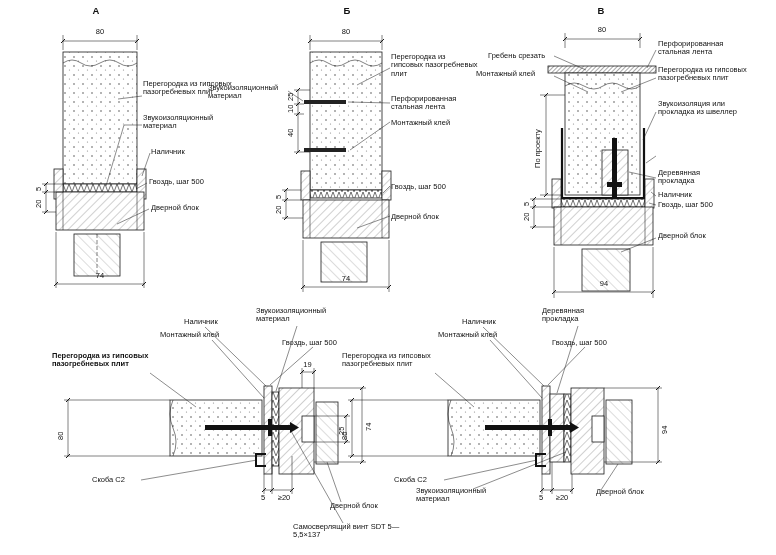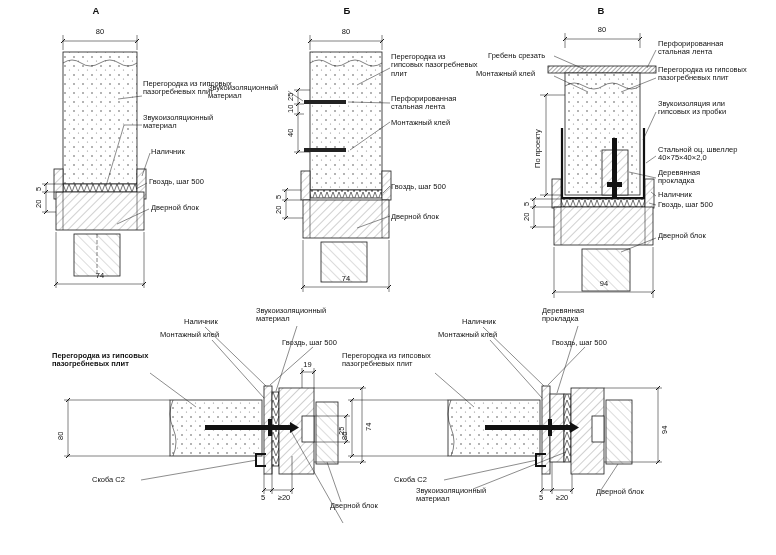--- a/index.html
+++ b/index.html
@@ -188,38 +188,38 @@
   <div class="lbl rot" style="left:287px;top:137px;width:12px">40</div>
   <div class="lbl rot" style="left:275px;top:199px;width:8px">5</div>
   <div class="lbl rot" style="left:275px;top:214px;width:12px">20</div>
   <div class="lbl lbl-c" style="left:332px;top:275px;width:28px">74</div>
 
   <div class="lbl lbl-c" style="left:588px;top:26px;width:28px">80</div>
   <div class="lbl" style="left:658px;top:40px;width:90px">Перфорированная стальная лента</div>
   <div class="lbl lbl-r" style="left:488px;top:52px;width:64px">Гребень срезать</div>
   <div class="lbl lbl-r" style="left:476px;top:70px;width:76px">Монтажный клей</div>
   <div class="lbl" style="left:658px;top:66px;width:110px">Перегородка из гипсовых пазогребневых плит</div>
-  <div class="lbl" style="left:658px;top:100px;width:100px">Звукоизоляция или гипсовых из пробки</div>
-  <div class="lbl" style="left:658px;top:146px;width:112px">Стальной оц. швеллер 40×75×40×2,0</div>
+  <div class="lbl" style="left:658px;top:100px;width:100px">Звукоизоляция или прокладка из швеллер</div>
   <div class="lbl" style="left:658px;top:169px;width:80px">Деревянная прокладка</div>
   <div class="lbl" style="left:658px;top:191px;width:55px">Наличник</div>
   <div class="lbl" style="left:658px;top:201px;width:70px">Гвоздь, шаг 500</div>
   <div class="lbl" style="left:658px;top:232px;width:60px">Дверной блок</div>
   <div class="lbl rot" style="left:534px;top:168px;width:62px">По проекту</div>
   <div class="lbl rot" style="left:523px;top:206px;width:8px">5</div>
   <div class="lbl rot" style="left:523px;top:221px;width:12px">20</div>
   <div class="lbl lbl-c" style="left:590px;top:280px;width:28px">94</div>
 
   <div class="lbl" style="left:184px;top:318px;width:48px">Наличник</div>
   <div class="lbl" style="left:160px;top:331px;width:74px">Монтажный клей</div>
   <div class="lbl" style="left:256px;top:307px;width:92px">Звукоизоляционный материал</div>
   <div class="lbl" style="left:282px;top:339px;width:70px">Гвоздь, шаг 500</div>
   <div class="lbl bold" style="left:52px;top:352px;width:132px">Перегородка из гипсовых пазогребневых плит</div>
   <div class="lbl" style="left:92px;top:476px;width:48px">Скоба С2</div>
   <div class="lbl" style="left:330px;top:502px;width:60px">Дверной блок</div>
+  <div class="lbl" style="left:293px;top:523px;width:108px">Самосверлящий винт SDT 5—5,5×137</div>
   <div class="lbl rot" style="left:57px;top:440px;width:14px">80</div>
   <div class="lbl lbl-c" style="left:294px;top:361px;width:27px">19</div>
   <div class="lbl rot" style="left:338px;top:435px;width:12px">25</div>
   <div class="lbl rot" style="left:365px;top:431px;width:12px">74</div>
   <div class="lbl lbl-c" style="left:256px;top:494px;width:14px">5</div>
   <div class="lbl lbl-c" style="left:273px;top:494px;width:22px">≥20</div>
 
   <div class="lbl" style="left:462px;top:318px;width:48px">Наличник</div>
   <div class="lbl" style="left:438px;top:331px;width:74px">Монтажный клей</div>
   <div class="lbl" style="left:542px;top:307px;width:76px">Деревянная прокладка</div>

